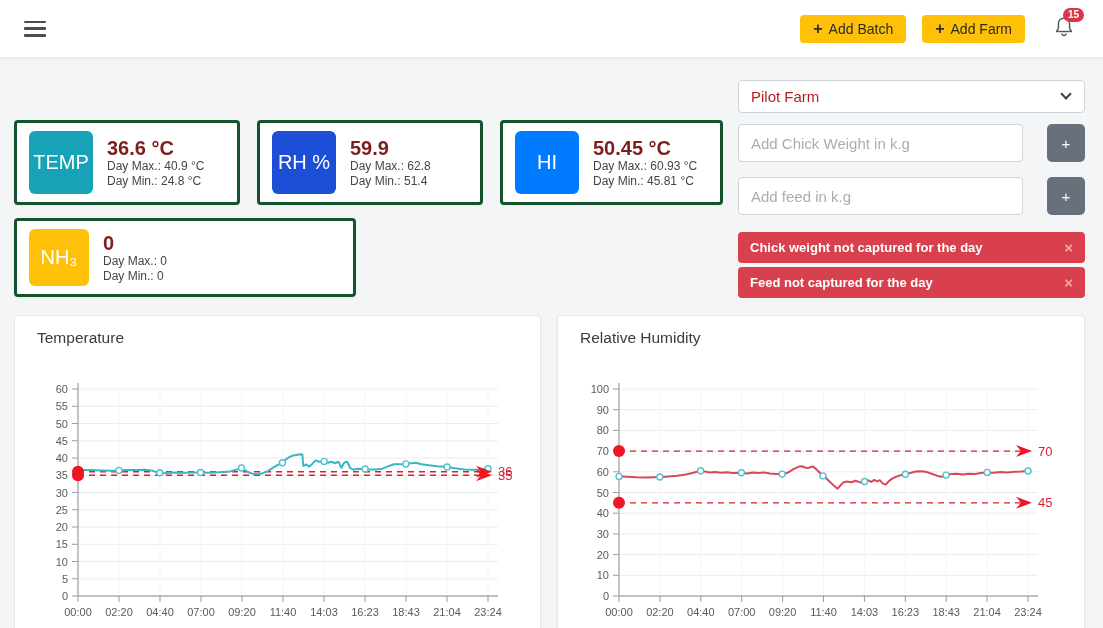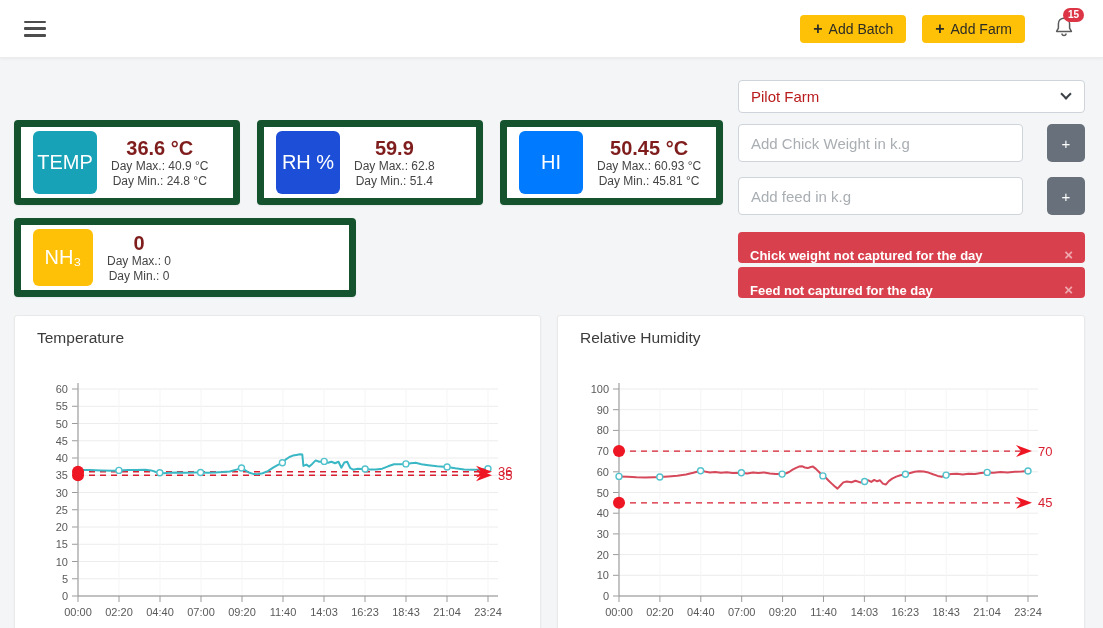--- a/index.html
+++ b/index.html
@@ -23,22 +23,22 @@
   .bell-badge { position:absolute; top:-7px; left:10px; background:#dc3545; color:#fff; font-size:10px;
                 font-weight:700; border-radius:9px; padding:2px 5px; line-height:10px; }
 
   
   .page-heading { position:absolute; left:16px; top:76px; font-size:18px; font-weight:700; color:#212529; }
 
   
   .cards-row { position:absolute; left:14px; display:flex; }
   .row-1 { top:120px; }
   .row-2 { top:218px; }
-  .metric-card { background:#fff; border:7px solid #14532d; border-radius:4px; box-shadow:0 1px 2px rgba(0,0,0,.06);
-                 display:flex; align-items:center; padding:10px 12px;text-align:center; }
+  .metric-card { background:#fff; border:3px solid #14532d; border-radius:4px; box-shadow:0 1px 2px rgba(0,0,0,.06);
+                 display:flex; align-items:center; padding:10px 12px; }
   .row-1 .metric-card { height:85px; }
   .row-2 .metric-card { height:79px; }
   .m-badge { border-radius:6px; color:#fff; display:flex; align-items:center; justify-content:center;
              font-size:20px; flex-shrink:0; }
   .row-1 .m-badge { width:64px; height:63px; }
   .row-2 .m-badge { width:60px; height:57px; }
   .badge-temp { background:#17a2b8; }
   .badge-rh   { background:#1d4ed8; }
   .badge-hi   { background:#007bff; }
   .badge-co2  { background:#28a745; }
@@ -62,21 +62,21 @@
           border-bottom:2px solid #3a4046; transform:rotate(45deg); pointer-events:none; }
   .input-row { display:flex; justify-content:space-between; align-items:center; }
   .input-row-1 { margin-top:11px; }
   .input-row-2 { margin-top:15px;justify-content:space-between; }
   .text-input { width:285px; height:38px; border:1px solid #ced4da; border-radius:4px; font-size:15px;
                 color:#495057; padding:8px 12px; font-family:inherit; background:#fff; }
   .text-input::placeholder { color:#a9aeb3; }
   .plus-btn { width:38px; height:38px; background:#68717b; color:#fff; border:none; border-radius:5px;
               font-size:15px; cursor:pointer; font-family:inherit; }
   .alert { margin-top:4px; height:31px; background:#d9404d; border-radius:4px; color:#fff; font-size:13px;
-           font-weight:700; display:flex; align-items:flex-end; padding:0 12px;gap:20px; }
+           font-weight:700; display:flex; align-items:center; padding:0 12px;gap:20px; }
   .alert-1 { margin-top:17px; }
   .alert .close-x { margin-left:auto; color:rgba(255,255,255,.55); font-weight:700; font-size:15px; cursor:pointer; }
 
   
   .chart-card { position:absolute; top:315px; height:335px; background:#fff; border:1px solid #e9e9e9;
                 border-radius:3px; box-shadow:0 1px 2px rgba(0,0,0,.05); }
   .chart-card-temp { left:14px; width:527px; }
   .chart-card-rh { left:557px; width:528px; }
   .chart-title { position:absolute; left:22px; top:13px; font-size:15.5px; color:#3c3c3c; }
   .chart { position:absolute; left:0; top:43px; }

